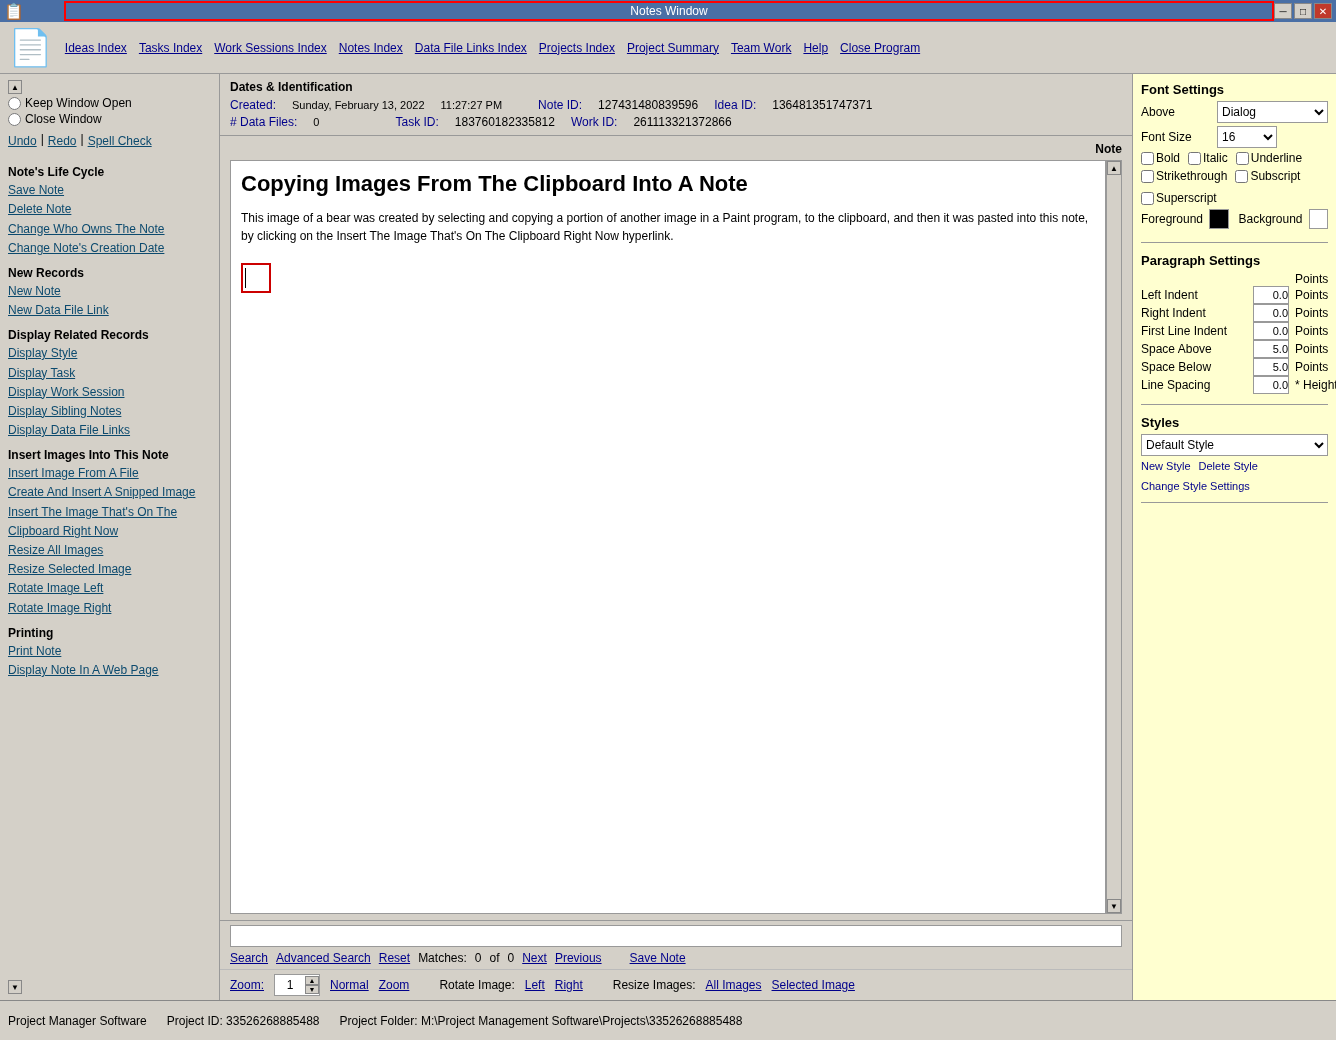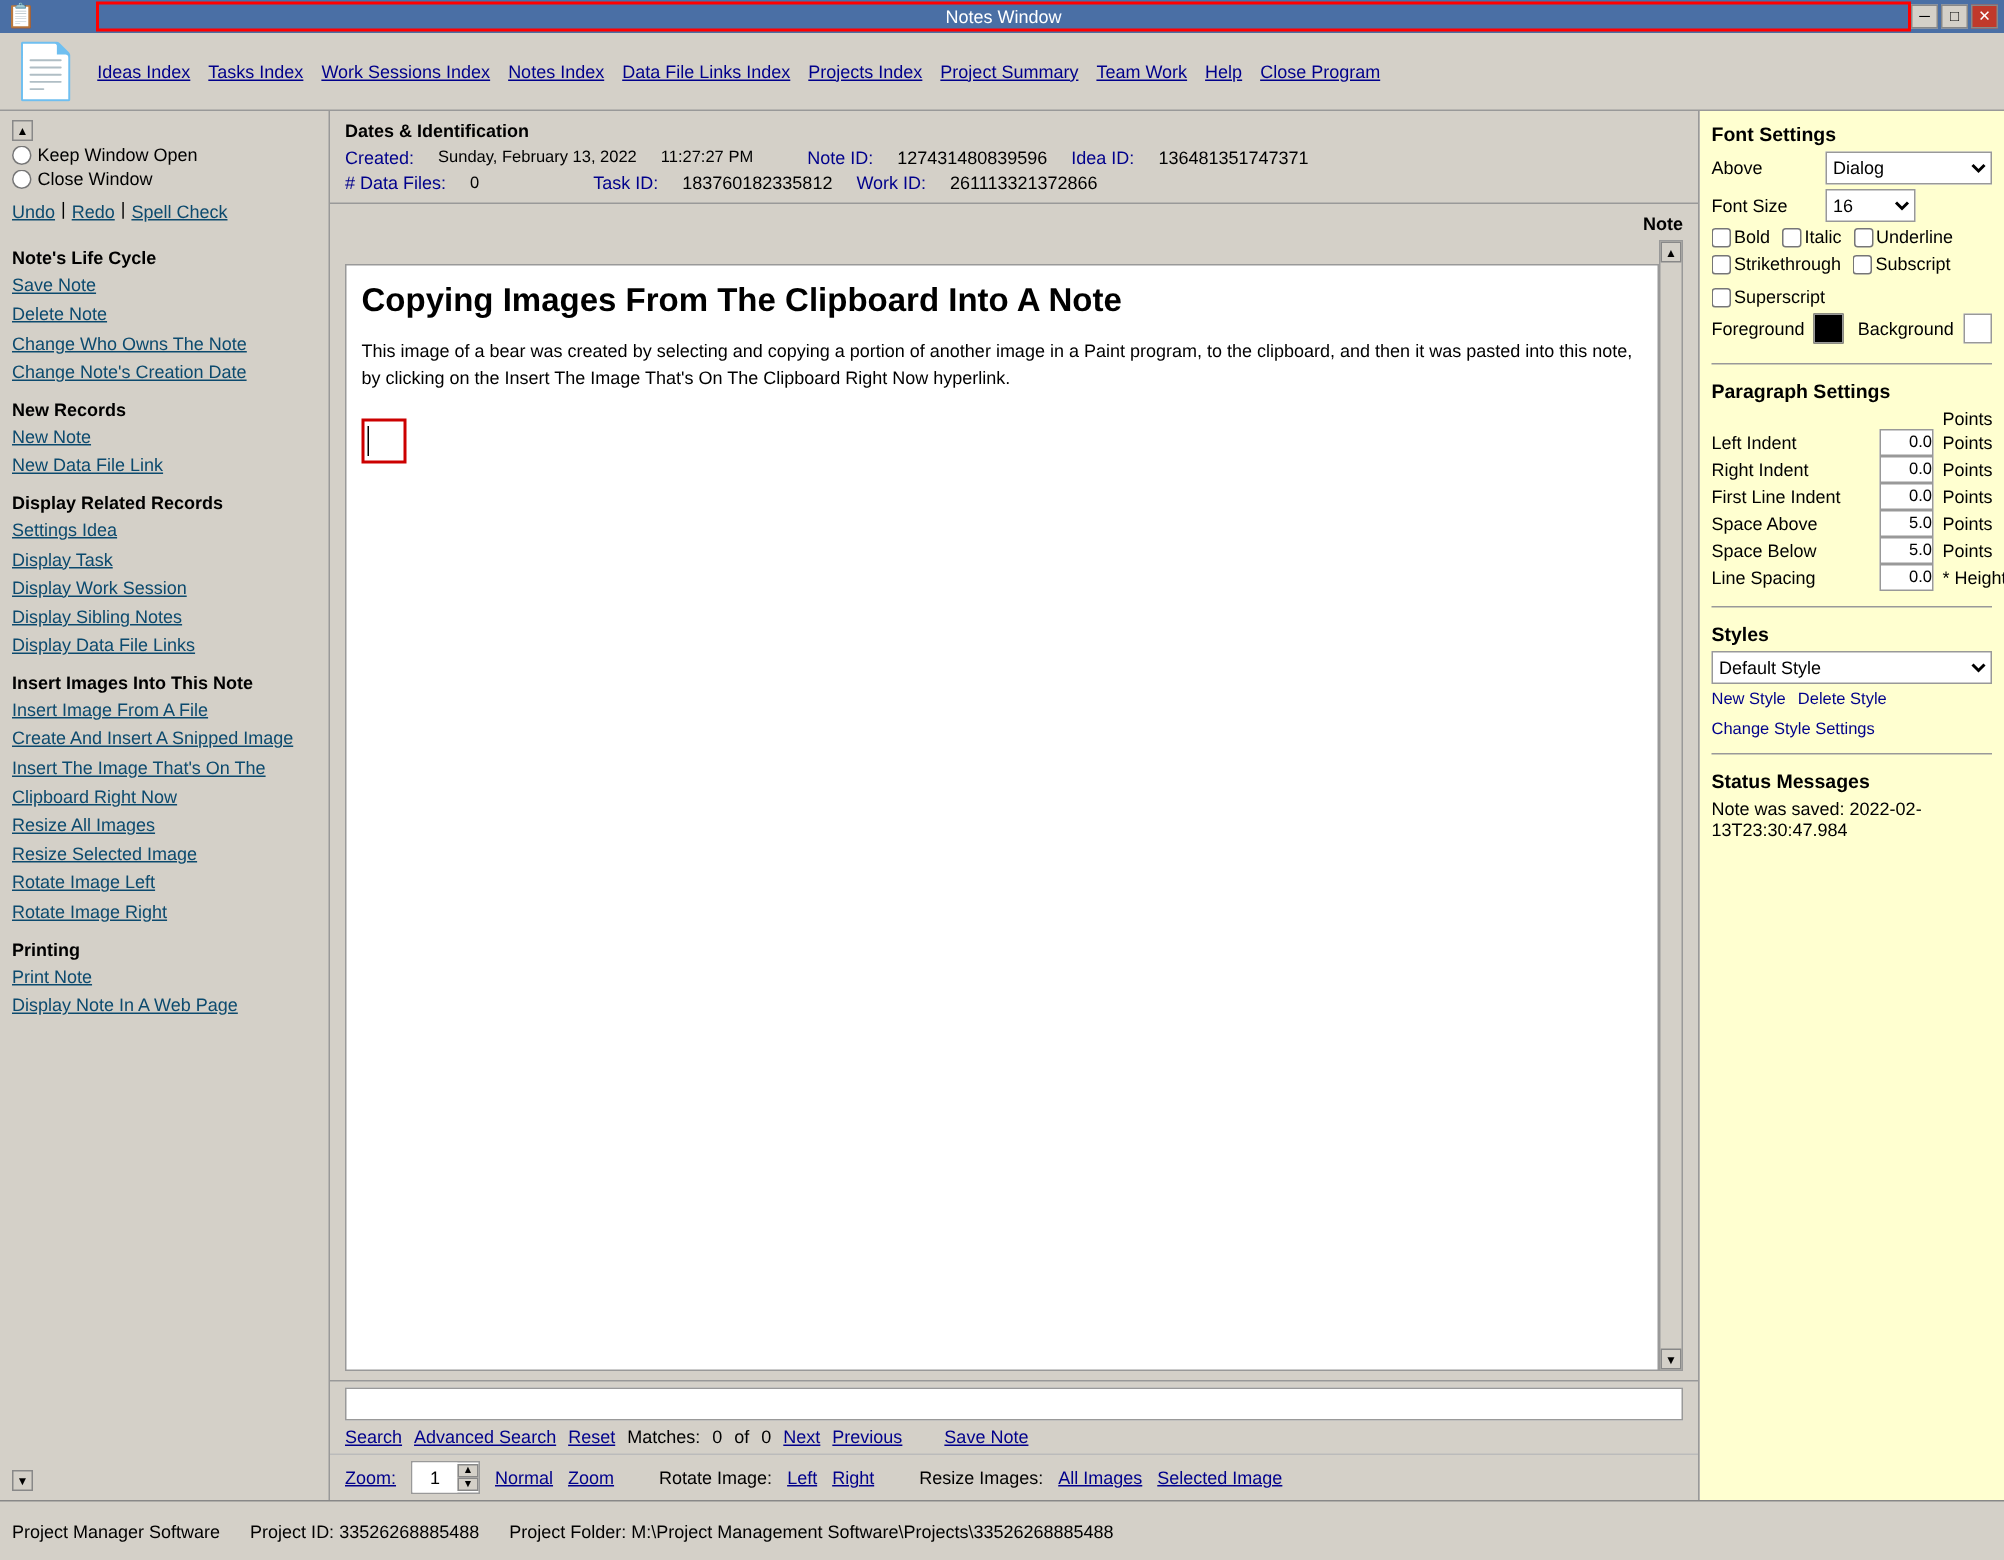--- a/index.html
+++ b/index.html
@@ -107,21 +107,20 @@
       align-items: flex-end;
     }
     .note-label { font-weight: bold; margin-bottom: 4px; }
     .note-editor {
       flex: 1;
       background: white;
       border: 1px solid #999;
       padding: 10px;
       overflow-y: auto;
       position: relative;
-      margin-top: 16px;
     }
     .note-title { font-size: 22px; font-weight: bold; margin-bottom: 12px; }
     .note-body { font-size: 12px; line-height: 1.5; }
     .note-cursor-box {
       width: 30px; height: 30px;
       border: 2px solid #cc0000;
       margin-top: 10px;
       display: inline-flex;
       align-items: center;
       justify-content: flex-start;
@@ -318,21 +317,21 @@
     </div>
 
     <div>
       <div class="sidebar-section-title">New Records</div>
       <div class="sidebar-link">New Note</div>
       <div class="sidebar-link">New Data File Link</div>
     </div>
 
     <div>
       <div class="sidebar-section-title">Display Related Records</div>
-      <div class="sidebar-link">Settings Idea</div>
+      <div class="sidebar-link">Display Style</div>
       <div class="sidebar-link">Display Task</div>
       <div class="sidebar-link">Display Work Session</div>
       <div class="sidebar-link">Display Sibling Notes</div>
       <div class="sidebar-link">Display Data File Links</div>
     </div>
 
     <div>
       <div class="sidebar-section-title">Insert Images Into This Note</div>
       <div class="sidebar-link">Insert Image From A File</div>
       <div class="sidebar-link">Create And Insert A Snipped Image</div>
@@ -560,24 +559,20 @@
       </select>
       <div style="display:flex; gap:8px; flex-wrap:wrap;">
         <span class="style-btn">New Style</span>
         <span class="style-btn">Delete Style</span>
         <span class="style-btn">Change Style Settings</span>
       </div>
     </div>
 
     <div class="divider"></div>
 
-    <div>
-      <div class="status-title">Status Messages</div>
-      <div class="status-text">Note was saved:  2022-02-13T23:30:47.984</div>
-    </div>
 
   </div>
 
 </div>
 
 <div class="status-bar">
   <span>Project Manager Software</span>
   <span>Project ID:  33526268885488</span>
   <span>Project Folder: M:\Project Management Software\Projects\33526268885488</span>
 </div>

